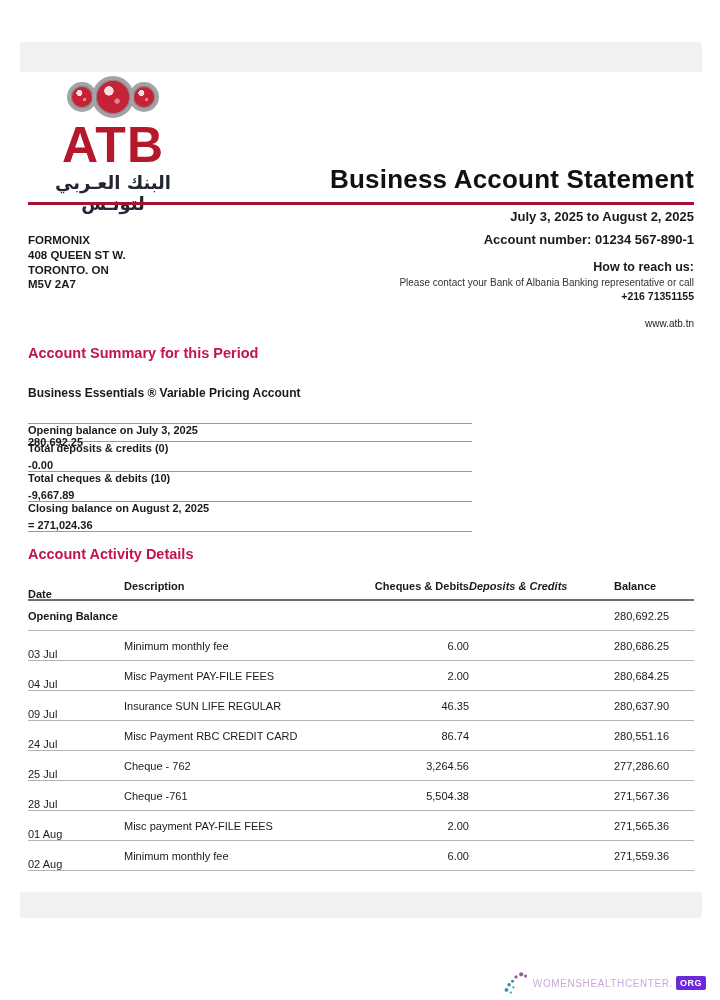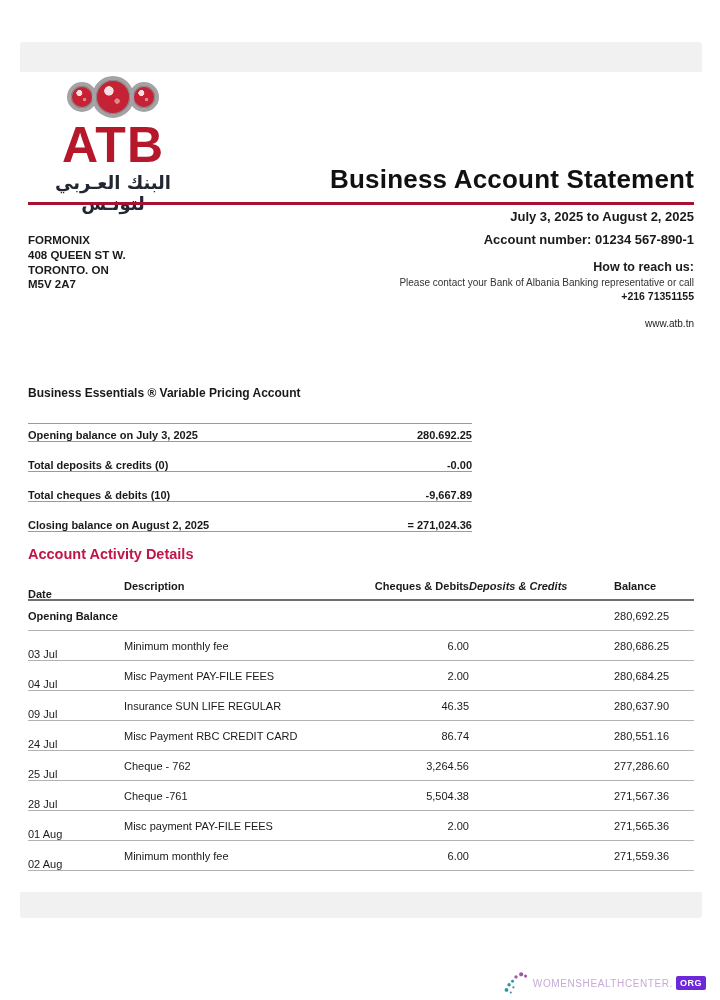--- a/index.html
+++ b/index.html
@@ -54,21 +54,21 @@
   .reach .rp{font-size:10.5px;font-weight:bold;margin-top:2px;}
   .reach .rw{font-size:10px;margin-top:16px;}
 
   .sec-heading{font-size:14.5px;font-weight:bold;color:#c2154a;position:absolute;left:8px;white-space:nowrap;}
   .sec-heading.summary{top:303px;}
   .sec-heading.activity{top:504px;}
   .acct-type{position:absolute;left:8px;top:344px;font-size:12px;font-weight:bold;}
 
   
   .sum-table{position:absolute;left:8px;top:381px;width:444px;border-top:1px solid #9a9a9a;}
-  .srow{display:flex;align-items:flex-end;justify-content:space-between;height:29px;border-bottom:1px solid #9a9a9a;}
+  .srow{display:flex;align-items:flex-start;justify-content:space-between;height:29px;border-bottom:1px solid #9a9a9a;flex-direction:column;}
   .srow.first{height:17px;}
   .srow .sl{font-size:11px;font-weight:bold;}
   .srow .sv{font-size:11px;font-weight:bold;text-align:right;}
 
   
   .act-table{position:absolute;left:8px;right:8px;top:531px;}
   .ahead{display:flex;align-items:center;height:26px;border-bottom:2px solid #6e6e6e;font-size:11px;font-weight:bold;}
   .arow{display:flex;align-items:center;height:29px;border-bottom:1px solid #b3b3b3;font-size:11px;}
   .c-date{width:96px;margin-top:16px;}
   .c-desc{flex:1;min-width:0;}
@@ -112,20 +112,21 @@
 
   <div class="acct-number">Account number: 01234 567-890-1</div>
 
   <div class="reach">
     <div class="rh">How to reach us:</div>
     <div class="rl">Please contact your Bank of Albania Banking representative or call</div>
     <div class="rp">+216 71351155</div>
     <div class="rw">www.atb.tn</div>
   </div>
 
+  <div class="sec-heading summary">Account Summary for this Period</div>
   <div class="acct-type">Business Essentials ® Variable Pricing Account</div>
 
   <div class="sum-table">
       <div class="srow first">
         <span class="sl">Opening balance on July 3, 2025</span>
         <span class="sv">280.692.25</span>
       </div>
       <div class="srow">
         <span class="sl">Total deposits &amp; credits (0)</span>
         <span class="sv">-0.00</span>

